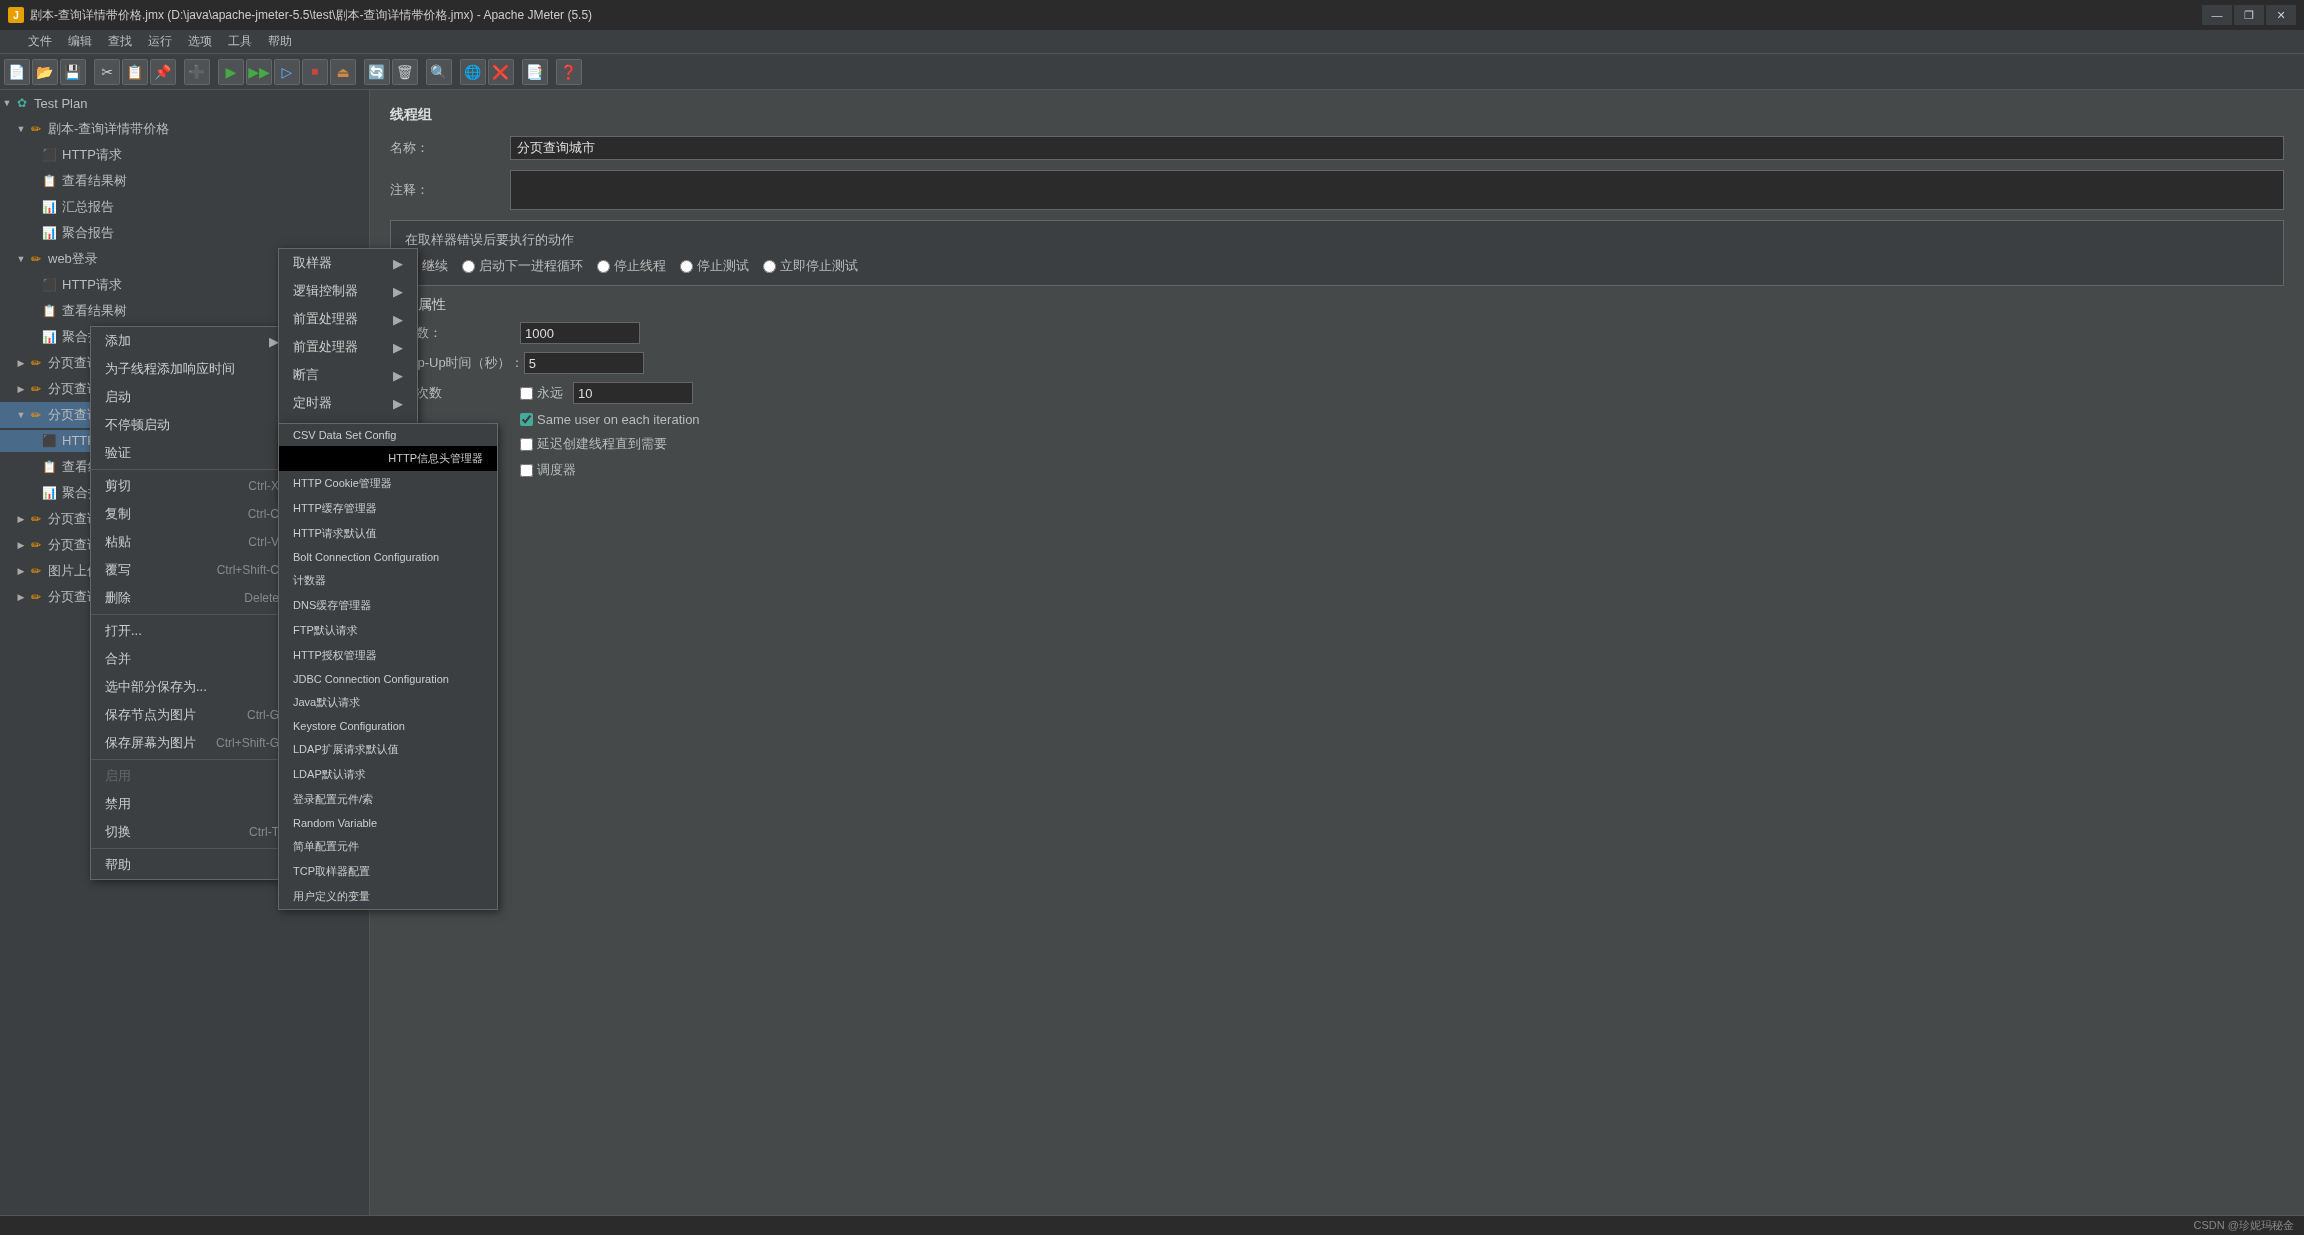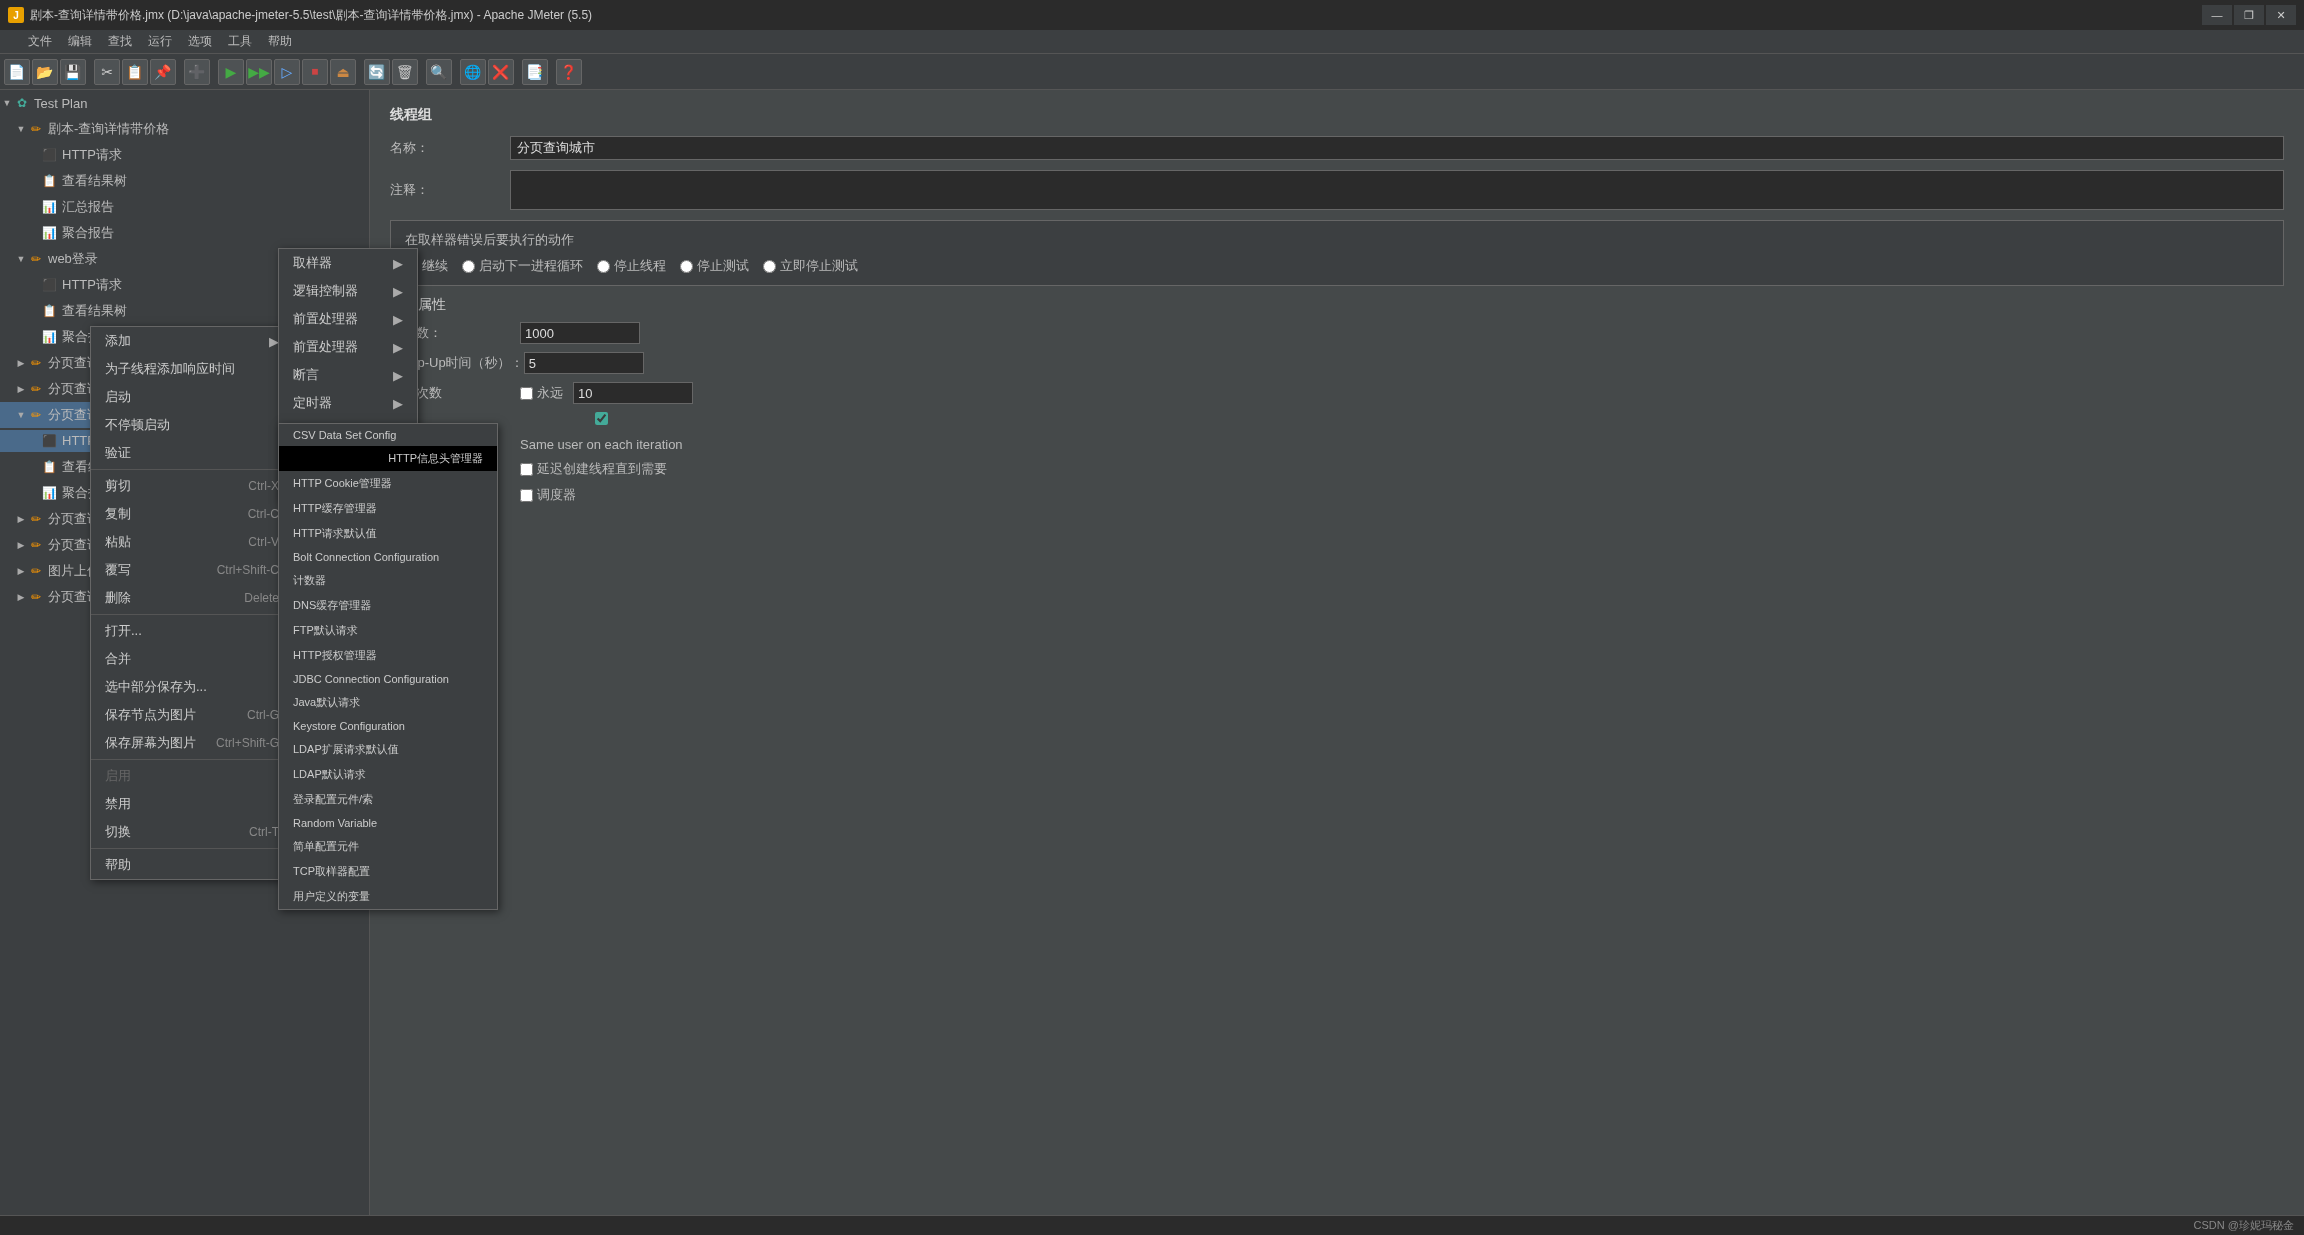--- a/index.html
+++ b/index.html
@@ -591,21 +591,21 @@
     <div class="thread-row">
       <span class="thread-label">循环次数</span>
       <label style="display:flex;align-items:center;gap:4px;margin-right:10px;color:#bbb;">
         <input type="checkbox" style="">永远
       </label>
       <input class="thread-input" type="text" value="10" style="">
     </div>
 
     <div class="thread-row">
       <span class="thread-label"></span>
-      <label style="display:flex;align-items:center;gap:12px;color:#bbb;flex-direction:column;">
+      <label style="display:flex;align-items:center;gap:4px;color:#bbb;">
         <input type="checkbox" checked="" style="">
         <span>Same user on each iteration</span>
       </label>
     </div>
 
     <div class="thread-row">
       <span class="thread-label"></span>
       <label style="display:flex;align-items:center;gap:4px;color:#bbb;">
         <input type="checkbox" style="">
         <span>延迟创建线程直到需要</span>

